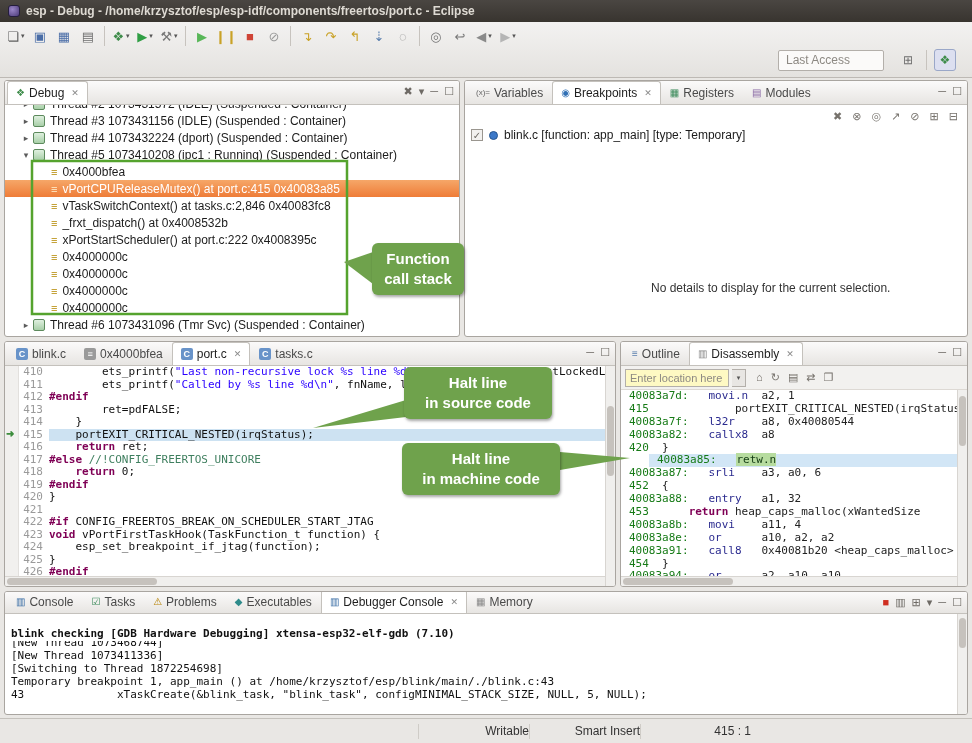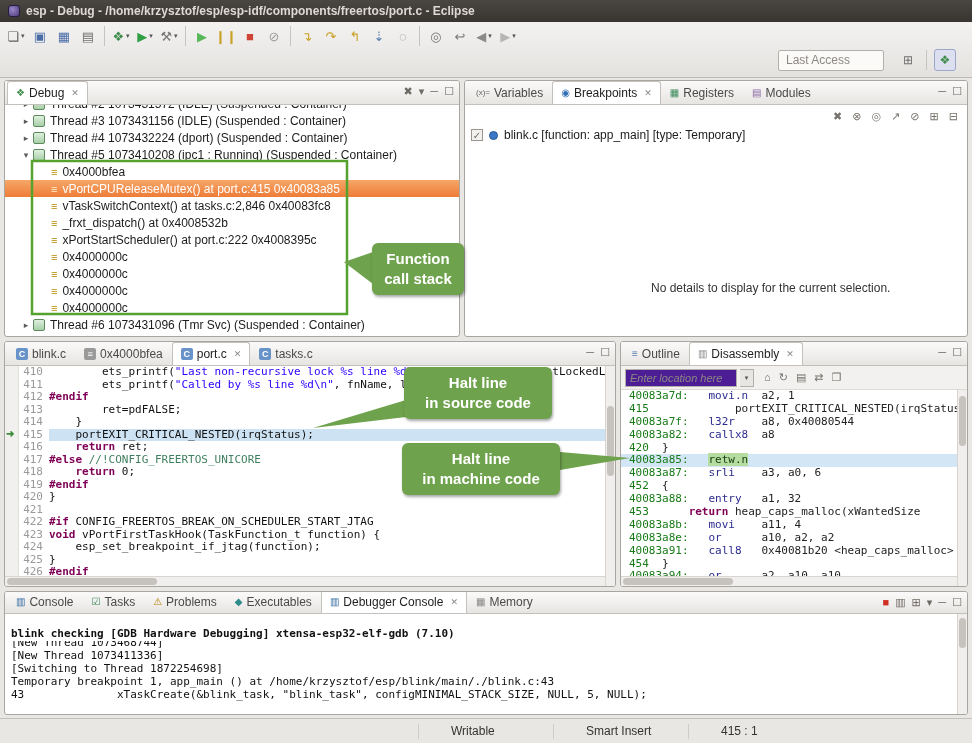--- a/index.html
+++ b/index.html
@@ -88,28 +88,28 @@
   .tok-k { color:#7f0055; font-weight:bold; }
   .tok-s { color:#2a00ff; }
   .tok-c { color:#3f7f5f; }
   .vsb { position:absolute; right:0; top:24px; bottom:0; width:10px; background:#f0efed; border-left:1px solid #d8d5d1; }
   .vsb .thumb { position:absolute; left:1px; width:7px; background:#c6c2bd; border-radius:4px; }
   .hsb { position:absolute; left:0; right:10px; bottom:0; height:10px; background:#f0efed; border-top:1px solid #d8d5d1; }
   .hsb .thumb { position:absolute; top:1px; height:7px; background:#c6c2bd; border-radius:4px; }
   
   .disasm-toolbar { height:24px; background:#f2f1ef; border-bottom:1px solid #ddd9d4;
     display:flex; align-items:center; gap:3px; padding:0 4px; }
-  .loc-combo { width:112px; height:18px; border:1px solid #b3afaa; background:#4c1d95; color:#8d8983;
-    font-size:11px; line-height:16px; padding:0 4px; overflow:hidden; white-space:nowrap;font-style:italic; }
+  .loc-combo { width:104px; height:18px; border:1px solid #b3afaa; background:#fef9c3; color:#8d8983;
+    font-size:11px; line-height:16px; padding:0 4px; overflow:hidden; white-space:nowrap; }
   .combo-btn { width:14px; height:18px; border:1px solid #b3afaa; border-left:none; background:#e8e6e3;
     font-size:7px; color:#555; display:inline-flex; align-items:center; justify-content:center; }
   .disasm-body { position:relative; height:198px; overflow:hidden;
     font-family:"DejaVu Sans Mono", monospace; font-size:11px; }
   .dl { height:12.9px; line-height:12.9px; white-space:pre; padding-left:8px; }
-  .dl.hl { background:#d2e6f6; }
+  .dl.hl { background:#d2e6f6;margin-left:28px; }
   .addr { color:#167a16; }
   .lnum { color:#167a16; }
   .plain { color:#222; }
   .mnem { color:#2b2b8f; }
   .kw { color:#7f0055; font-weight:bold; }
   .mark { background:#b7dc9f; color:#143c14; }
   .dlabel { color:#00427e; font-weight:bold; }
   
   .console-tabstrip { height:22px; }
   .console-header { height:15px; font-family:"DejaVu Sans Mono", monospace; font-size:11px;
@@ -117,21 +117,21 @@
   .console-body { height:87px; overflow:hidden; padding-left:6px; }
   .con-line { font-family:"DejaVu Sans Mono", monospace; font-size:11px; line-height:13px;
     white-space:pre; color:#111; }
   .con-line.clip { margin-top:-5px; }
   .red { color:#cf2e21; }
   .blue { color:#3a6ea5; }
   
   .statusbar { position:absolute; left:0; top:718px; width:972px; height:25px;
     background:#e9e7e4; border-top:1px solid #c4c1bc; display:flex; align-items:center;
     font-size:12px; color:#333; }
-  .sb-item { width:110px; text-align:left; padding-left:8px;margin-left:24px; }
+  .sb-item { width:110px; text-align:right; padding-left:8px; }
   .sb-sep { width:1px; height:15px; background:#cfccc7; }
   
   #overlay { position:absolute; left:0; top:0; width:972px; height:743px; pointer-events:none; z-index:40; }
   .callout { position:absolute; z-index:41; background:#6fa24c; color:#fff; font-size:15px;
     font-weight:bold; text-align:center; border-radius:6px; padding:6px 8px; line-height:20px;
     box-shadow:1px 2px 3px rgba(0,0,0,.35); pointer-events:none; }
   #co1 { left:372px; top:243px; width:92px; }
   #co2 { left:404px; top:367px; width:148px; }
   #co3 { left:402px; top:443px; width:158px; }
 </style>

